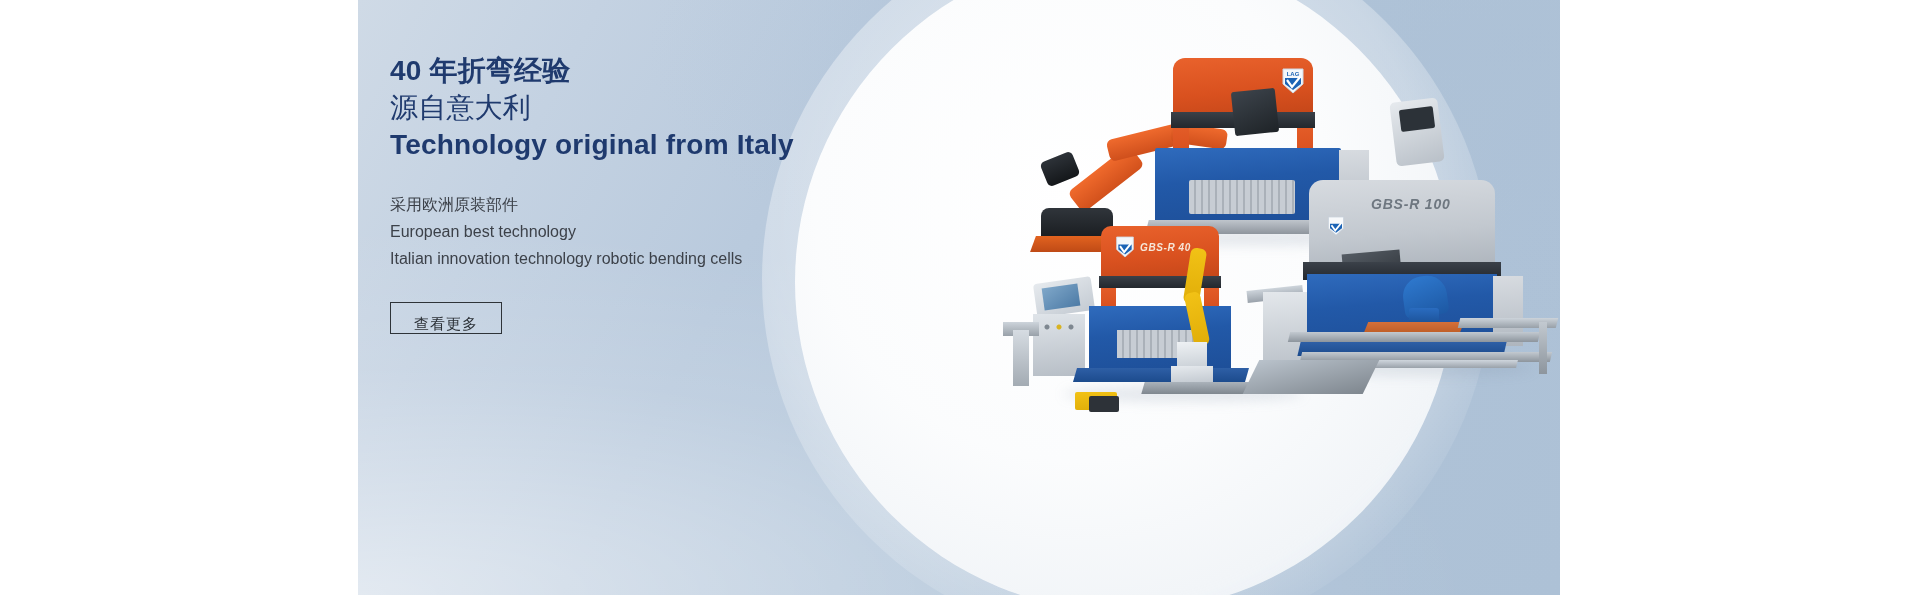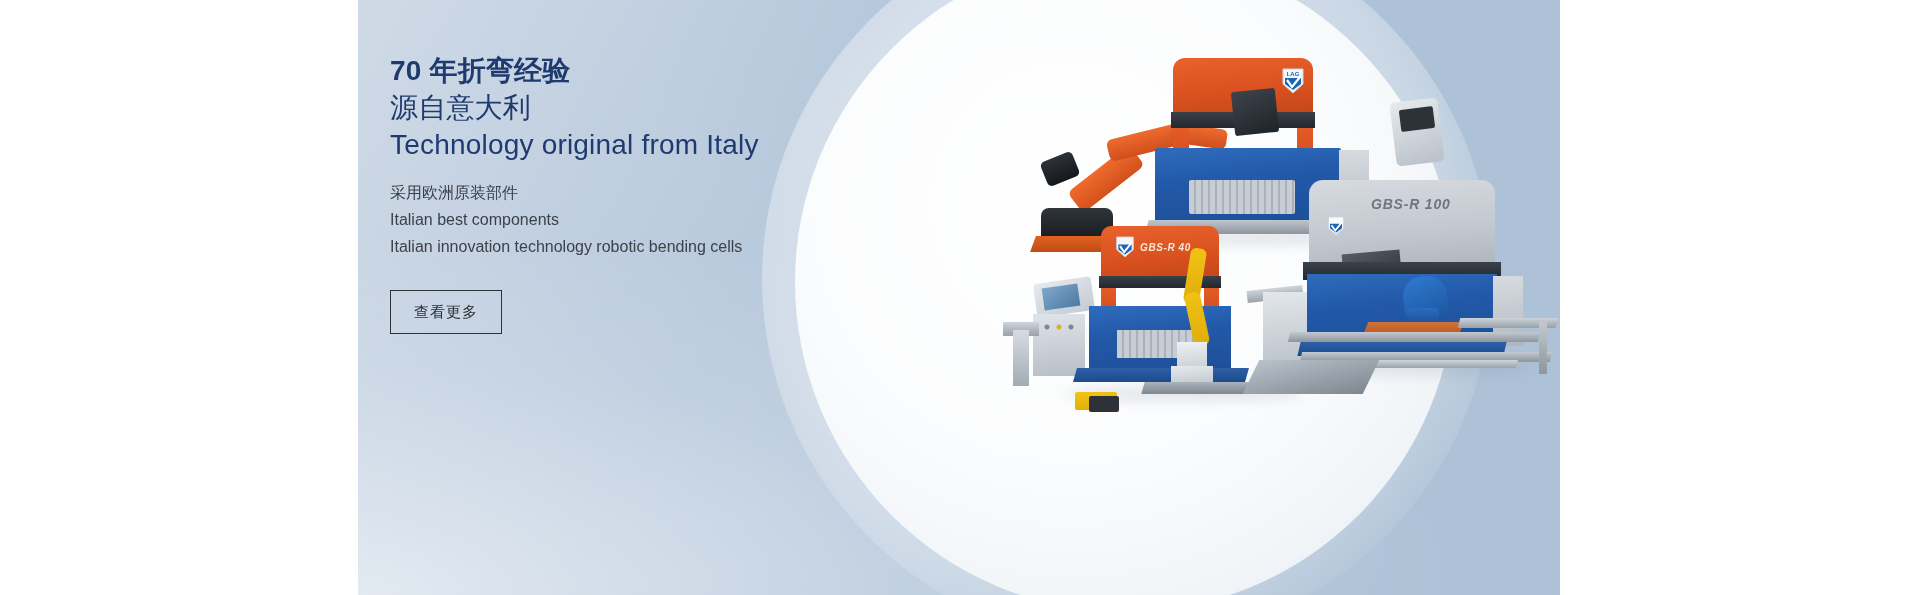--- a/index.html
+++ b/index.html
@@ -35,30 +35,30 @@
   }
 
   
   .copy{position:absolute;left:32px;top:52px;width:420px;}
   .headline{
     color:#1f3a6e;font-weight:600;letter-spacing:.2px;white-space:nowrap;
   }
   .h-cn1{font-size:28px;line-height:37px;font-weight:700;}
   .h-en1{font-size:28px;line-height:37px;font-weight:400;}
   .h-cn2{font-size:28px;line-height:37px;font-weight:400;}
-  .h-en2{font-size:28px;line-height:37px;font-weight:400;}
-
-  .sublist{margin-top:16px;}
+  .h-en2{font-size:28px;line-height:37px;font-weight:700;}
+
+  .sublist{margin-top:28px;}
   .sub{
     color:#3c4149;font-size:16px;line-height:27px;white-space:nowrap;font-weight:400;
   }
 
   .btn{
     margin-top:30px;display:inline-block;box-sizing:border-box;
-    width:112px;height:44px;line-height:42px;text-align:center;
+    width:112px;height:32px;line-height:42px;text-align:center;
     border:1px solid #2e3338;color:#2b3036;background:transparent;
     font-size:15px;letter-spacing:1px;cursor:pointer;
   }
 
   
   .machines{position:absolute;left:345px;top:30px;width:860px;height:400px;}
 
   .blue{background:linear-gradient(175deg,#2f6bbd 0%,#2259a8 40%,#1d4e97 100%);}
   .orange{background:linear-gradient(175deg,#e9622c 0%,#d9511f 55%,#c24518 100%);}
   .gray{background:linear-gradient(175deg,#d7dbe0 0%,#c2c8cf 60%,#aeb5bd 100%);}
@@ -246,26 +246,26 @@
       <div class="p railC2"></div>
       <div class="p frameC"></div>
       <div class="p tableC"></div>
       <div class="p tableC-leg"></div>
       <div class="p sheetC"></div>
       <div class="p postL-h"></div>
       <div class="p postL"></div>
     </div>
 
     <div class="copy">
-      <div class="headline h-cn1">70 年折弯经验</div>
+      <div class="headline h-cn1">40 年折弯经验</div>
       <div class="headline h-cn2">源自意大利</div>
       <div class="headline h-en2">Technology original from Italy</div>
 
       <div class="sublist">
         <div class="sub">采用欧洲原装部件</div>
-        <div class="sub">Italian best components</div>
+        <div class="sub">European best technology</div>
         <div class="sub">Italian innovation technology robotic bending cells</div>
       </div>
 
       <div class="btn">查看更多</div>
     </div>
   </div>
 </div>
 
 </body></html>

